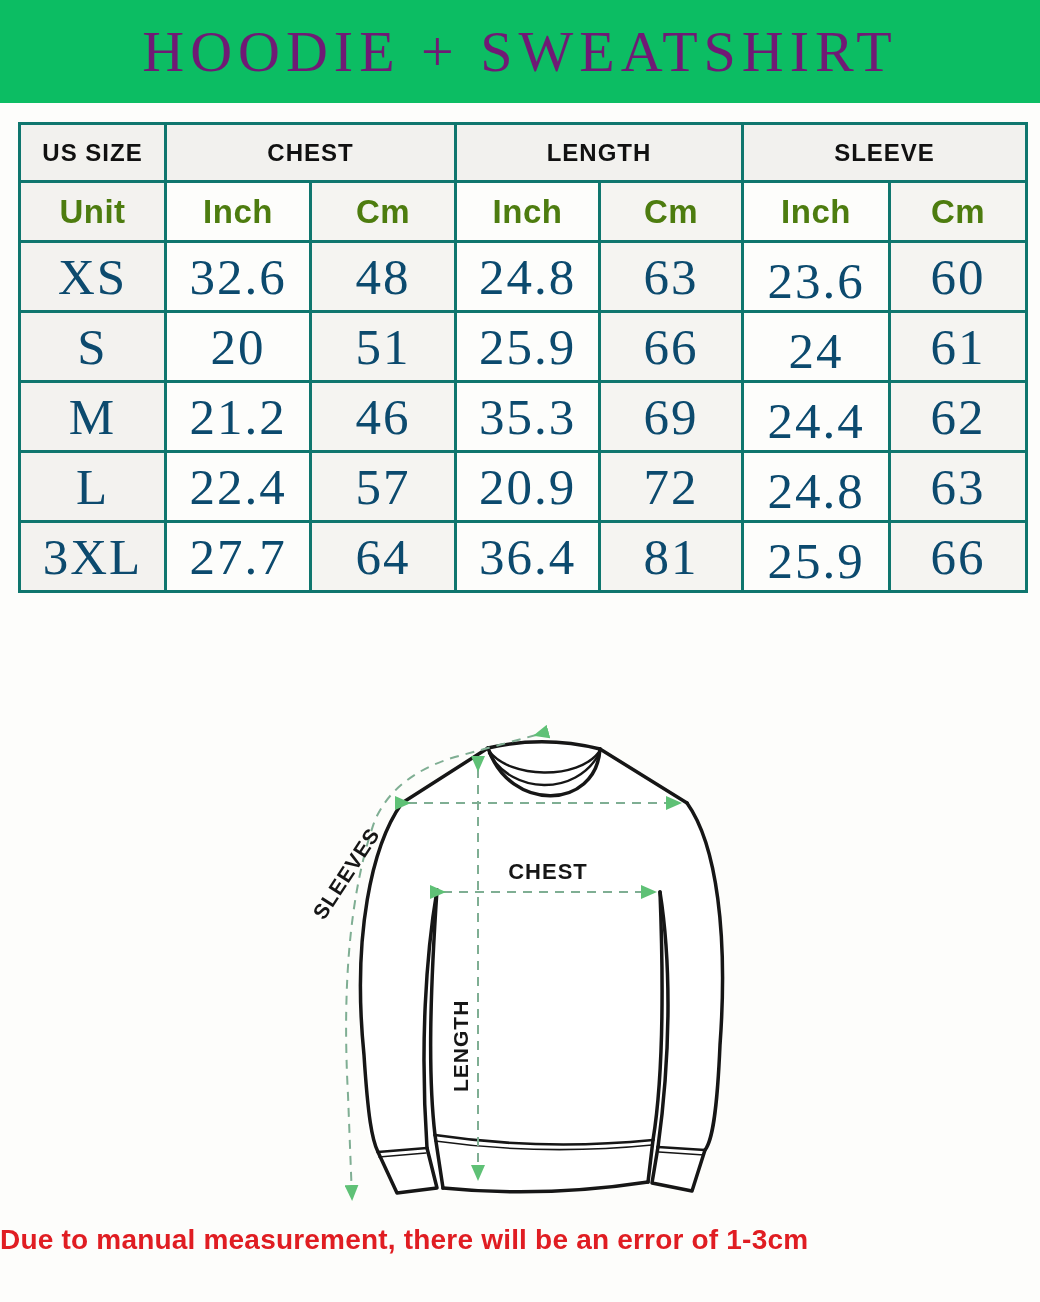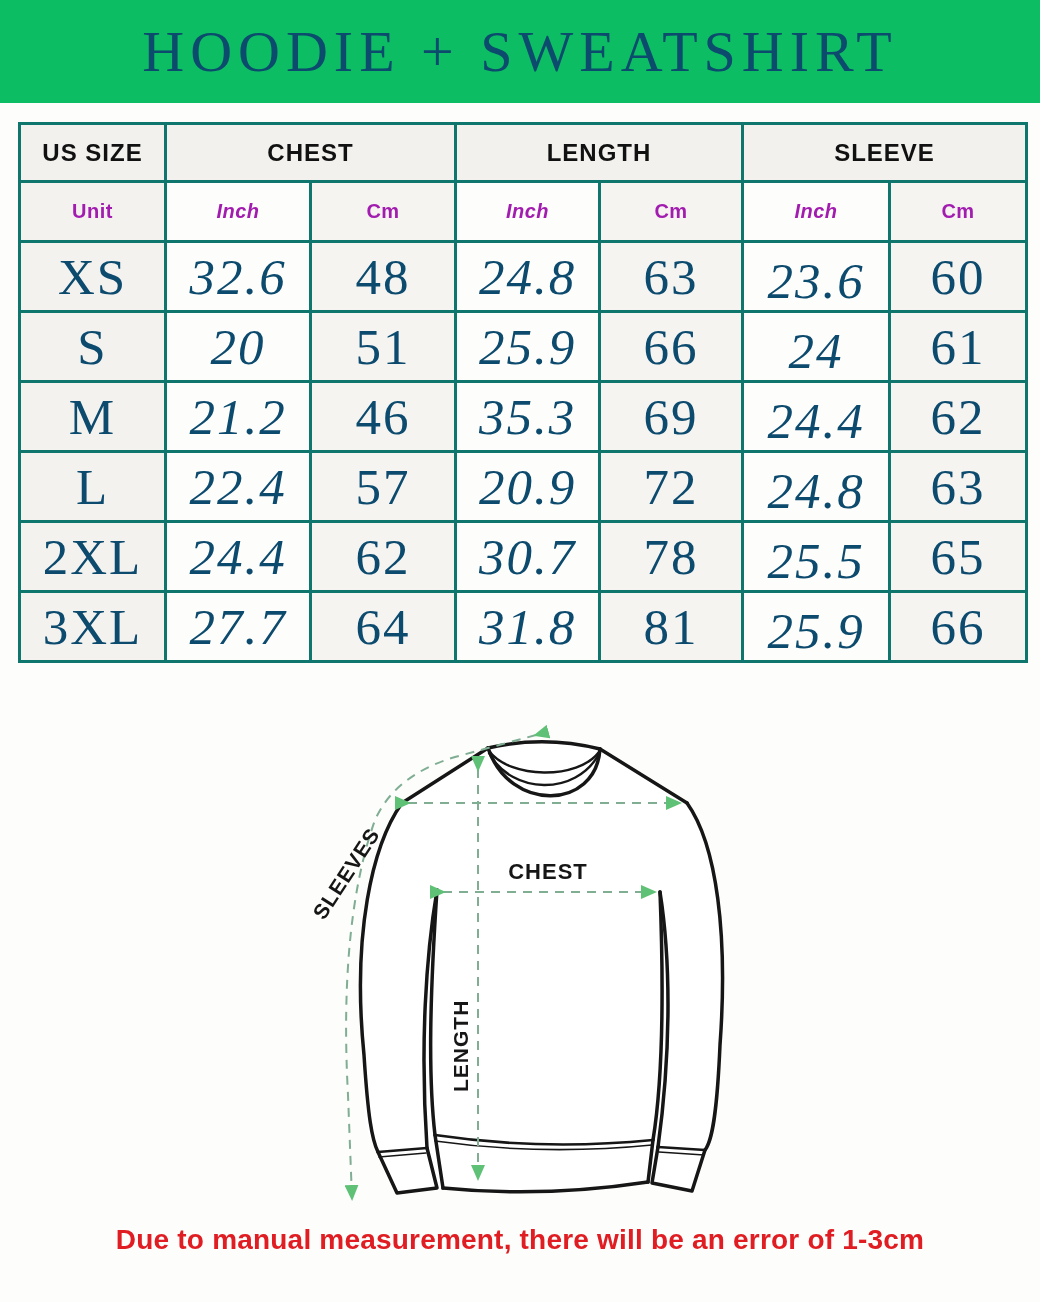--- a/index.html
+++ b/index.html
@@ -7,58 +7,58 @@
     position:relative; width:1040px; height:1302px;
     background:#fdfdfb; overflow:hidden;
     font-family:"Liberation Sans", sans-serif;
   }
   
   .banner{
     position:absolute; top:0; left:0; width:1040px; height:103px;
     background:#0cbd63; display:flex; align-items:center; justify-content:center;
   }
   .banner h1{
-    margin:6px; color:#0c4a6e; font-family:"Liberation Serif", serif;
+    margin:6px; color:#701a75; font-family:"Liberation Serif", serif;
     font-weight:400; font-size:58px; letter-spacing:6px; white-space:nowrap;
   }
   
   table.size-chart{
     position:absolute; top:122px; left:18px; width:1007px;
     border-collapse:collapse; table-layout:fixed;
     background:#f4f3f0;
   }
   table.size-chart td, table.size-chart th{
     border:3px solid #0f766e; text-align:center; vertical-align:middle;
     overflow:hidden; padding:0;
   }
   thead tr.group-row th{
     height:55px; font-size:24px; font-weight:700; color:#111;
     background:#f2f1ee; letter-spacing:1px;
   }
   thead tr.unit-row th{
-    height:57px; font-size:20px; font-weight:700; color:#a21caf;
+    height:57px; font-size:33px; font-weight:700; color:#4d7c0f;
     letter-spacing:.5px;
   }
   tbody tr td{
     height:56px; font-family:"Liberation Serif", serif;
     font-size:51px; color:#0c4a6e; letter-spacing:2px; font-weight:400;
   }
   .c-size{background:#f3f2ef;}
-  .c-inch{background:#fdfdfb;font-style:italic;}
+  .c-inch{background:#fdfdfb;}
   .c-cm{background:#f5f4f1;}
   tbody td:nth-child(6){padding-top:9px; height:47px;}
   
   .diagram{position:absolute; top:695px; left:280px; width:530px; height:530px;}
   .diagram text{
     font-family:"Liberation Sans", sans-serif; font-weight:700; fill:#161616;
   }
   
   .footnote{
     position:absolute; top:1224px; left:0; width:1040px;
-    text-align:center; font-size:28px; font-weight:700; color:#e01d22;
+    font-size:28px; font-weight:700; color:#e01d22;
     letter-spacing:.2px;
   }
 </style>
 </head>
 <body>
 
 <div id="page">
 
   <div class="banner">
     <h1>HOODIE + SWEATSHIRT</h1>
@@ -122,33 +122,24 @@
         <tr>
           <td class="c-size">L</td>
           <td class="c-inch">22.4</td>
           <td class="c-cm">57</td>
           <td class="c-inch">20.9</td>
           <td class="c-cm">72</td>
           <td class="c-inch">24.8</td>
           <td class="c-cm">63</td>
         </tr>
         <tr>
-          <td class="c-size">2XL</td>
-          <td class="c-inch">24.4</td>
-          <td class="c-cm">62</td>
-          <td class="c-inch">30.7</td>
-          <td class="c-cm">78</td>
-          <td class="c-inch">25.5</td>
-          <td class="c-cm">65</td>
-        </tr>
-        <tr>
           <td class="c-size">3XL</td>
           <td class="c-inch">27.7</td>
           <td class="c-cm">64</td>
-          <td class="c-inch">31.8</td>
+          <td class="c-inch">36.4</td>
           <td class="c-cm">81</td>
           <td class="c-inch">25.9</td>
           <td class="c-cm">66</td>
         </tr>
       </tbody>
   </table>
 
   <svg class="diagram" viewBox="0 0 530 530">
     <defs>
       <marker id="ah" markerWidth="8" markerHeight="7" refX="6.5" refY="3.5" orient="auto" markerUnits="strokeWidth">

